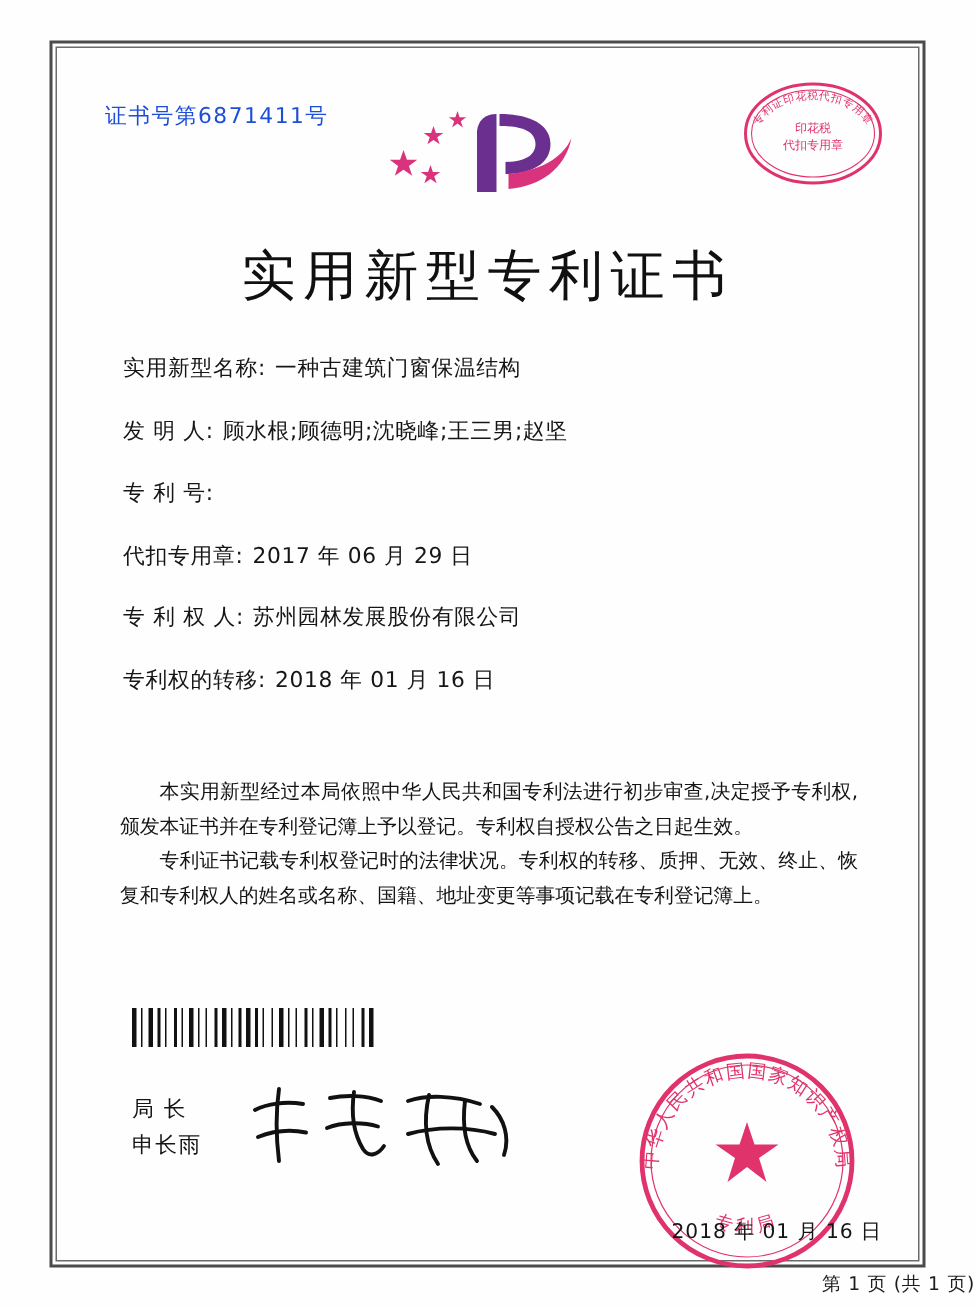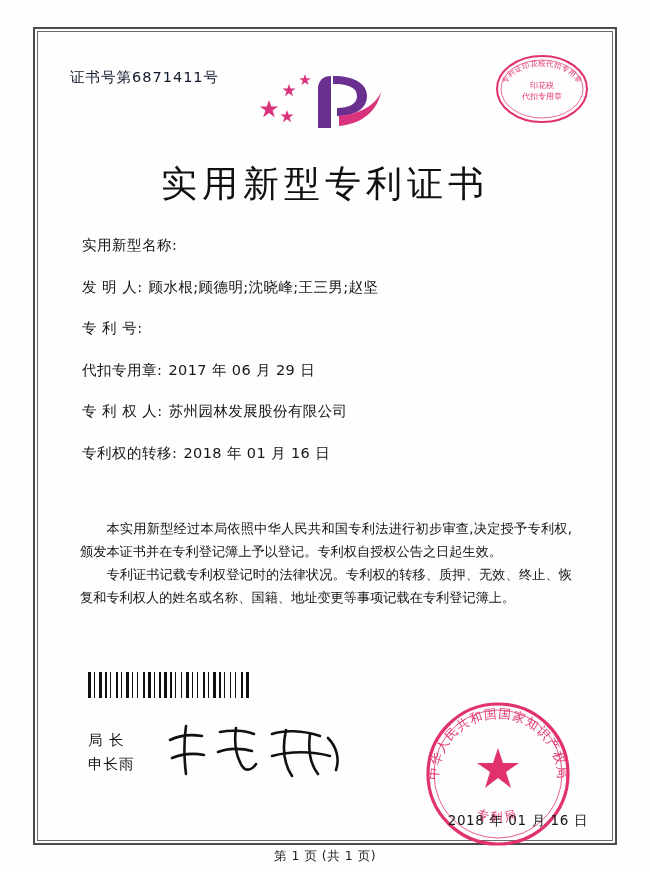--- a/index.html
+++ b/index.html
@@ -41,21 +41,21 @@
     box-sizing: border-box;
   }
 
   
   .cert-no {
     position: absolute;
     left: 70px;
     top: 68px;
     font-size: 14.5px;
     letter-spacing: 1px;
-    color: #0f172a;
+    color: #1d4ed8;
     white-space: nowrap;
   }
 
   
   .oval-seal {
     position: absolute;
     right: 58px;
     top: 50px;
     width: 100px;
     height: 78px;
@@ -174,21 +174,21 @@
     color: #141414;
     letter-spacing: 0.6px;
   }
 
   
   .footer {
     position: absolute;
     left: 0;
     right: 0;
     top: 848px;
-    text-align: center;
+    text-align: right;
     font-size: 12.5px;
     color: #1d1d1d;
     letter-spacing: 0.5px;
   }
 </style>
 </head>
 <body>
 
 <div class="page">
 
@@ -218,20 +218,21 @@
     <path d="M63,66 L63,26 C63,26 63,14 76,14 L76,66 Z" fill="#6b2f8f"></path>
     <path d="M78,14 C100,14 112,22 112,34 C112,48 98,54 82,54 L82,46 C94,46 102,42 102,34 C102,25 92,22 78,22 Z" fill="#6b2f8f"></path>
     <path d="M84,54 C104,52 120,44 126,30 C122,50 106,62 84,64 Z" fill="#d9337d"></path>
   </svg>
 
   <div class="main-title">实用新型专利证书</div>
 
   <div class="fields">
     <div class="field-row">
       <span class="field-label">实用新型名称:</span>
+      <span class="field-value">一种古建筑门窗保温结构</span>
     </div>
     <div class="field-row">
       <span class="field-label">发 明 人:</span>
       <span class="field-value">顾水根;顾德明;沈晓峰;王三男;赵坚</span>
     </div>
     <div class="field-row">
       <span class="field-label">专 利 号:</span>
     </div>
     <div class="field-row">
       <span class="field-label">代扣专用章:</span>

